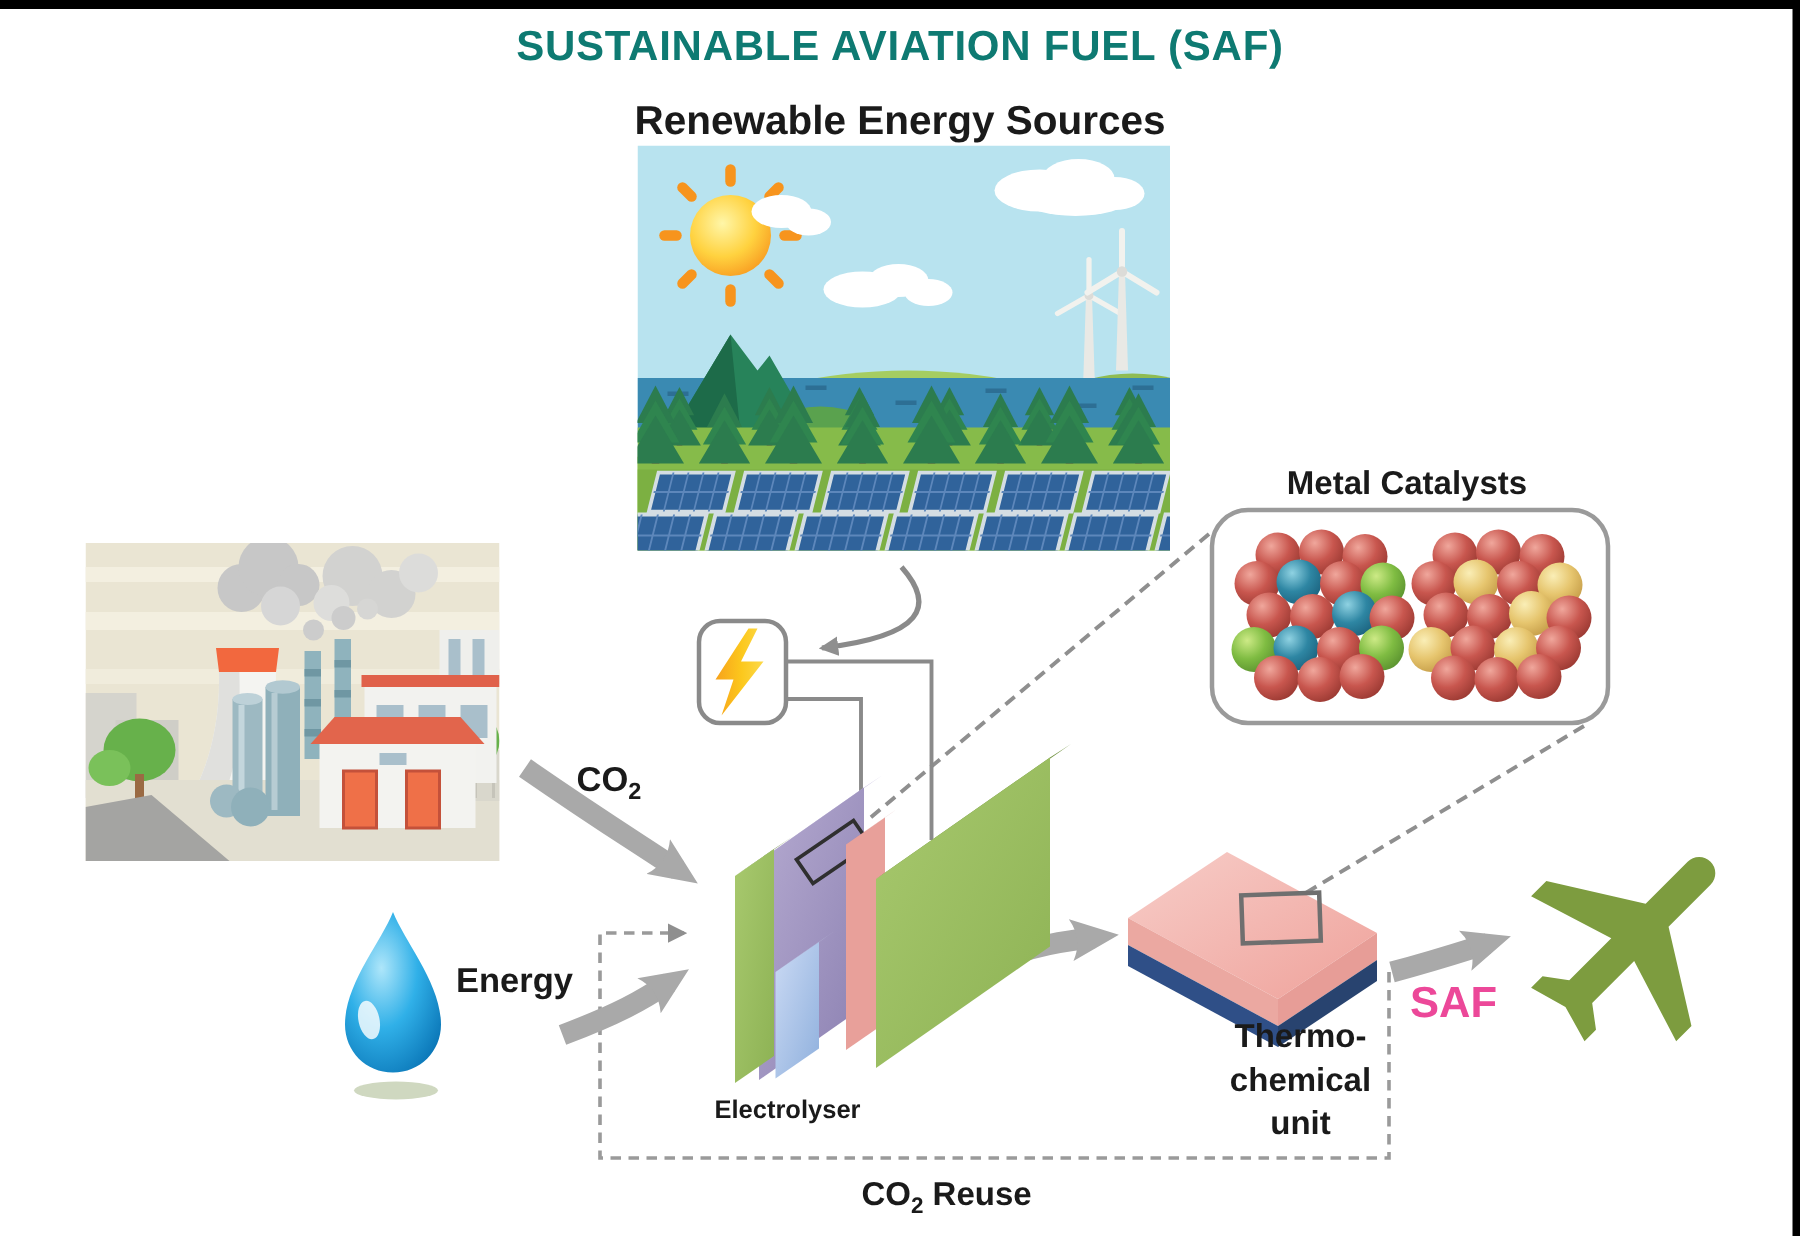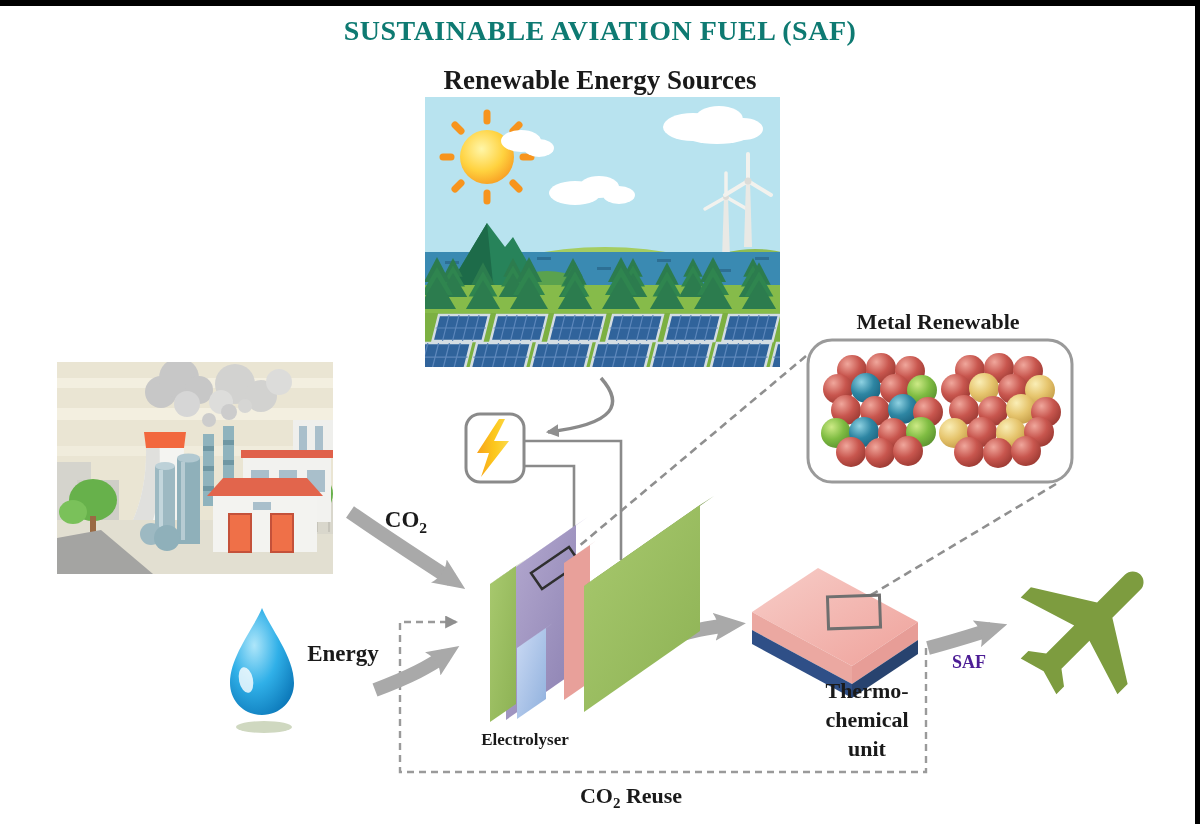--- a/index.html
+++ b/index.html
@@ -1,36 +1,36 @@
 <!DOCTYPE html>
 <html><head>
 <meta charset="utf-8">
 <style>
   html,body{margin:0;padding:0;background:#ffffff;}
   .canvas{
     position:relative;width:1200px;height:824px;background:#ffffff;
-    overflow:hidden;font-family:Liberation Serif, serif;
+    overflow:hidden;font-family:Liberation Sans, sans-serif;
   }
   .bar{position:absolute;background:#000;}
   .bar-top{left:0;top:0;width:1200px;height:6px;}
   .bar-right{right:0;top:0;width:5px;height:824px;}
   svg.art{position:absolute;left:0;top:0;}
   .lbl{
     position:absolute;font-weight:bold;color:#1a1a1a;white-space:nowrap;
     transform:translateX(-50%);text-align:center;line-height:1.2;
   }
   .title{left:600px;top:14px;font-size:28px;color:#0e7a72;letter-spacing:.5px;}
   .l-renew{left:600px;top:64px;font-size:27px;}
   .l-cat{left:938px;top:309px;font-size:22px;}
   .l-co2{left:406px;top:506px;font-size:23px;}
   .l-water{left:343px;top:640px;font-size:23px;}
   .l-elec{left:525px;top:730px;font-size:17px;}
   .l-feed{left:719px;top:652px;font-size:21px;color:#1b75bb;line-height:30px;}
   .l-thermo{left:867px;top:676px;font-size:22px;line-height:29px;}
-  .l-saf{left:969px;top:652px;font-size:18px;color:#4c1d95;}
+  .l-saf{left:969px;top:652px;font-size:29px;color:#ec4899;}
   .l-reuse{left:631px;top:783px;font-size:22px;}
   sub{font-size:.68em;}
 </style>
 </head>
 <body>
 
 <div class="canvas">
 
 <svg class="art" width="1200" height="824" viewBox="0 0 1200 824" xmlns="http://www.w3.org/2000/svg" xmlns:xlink="http://www.w3.org/1999/xlink">
   <defs>
@@ -400,21 +400,21 @@
 
   <g transform="translate(1092,628) rotate(45) scale(7.2) translate(-12,-12)">
     <path d="M21 16v-2l-8-5V3.5a1.5 1.5 0 0 0-3 0V9l-8 5v2l8-2.5V19l-2 1.5V22l3.5-1 3.5 1v-1.5L13 19v-5.5L21 16z" fill="#7d9c3f"></path>
   </g>
 </svg>
 
 <div class="lbl title">SUSTAINABLE AVIATION FUEL (SAF)</div>
 
 <div class="lbl l-renew">Renewable Energy Sources</div>
 
-<div class="lbl l-cat">Metal Renewable</div>
+<div class="lbl l-cat">Metal Catalysts</div>
 
 <div class="lbl l-co2"><span>CO</span><sub>2</sub></div>
 
 <div class="lbl l-water">Energy</div>
 
 <div class="lbl l-elec">Electrolyser</div>
 
 
 <div class="lbl l-thermo">
   <div>Thermo-</div>

